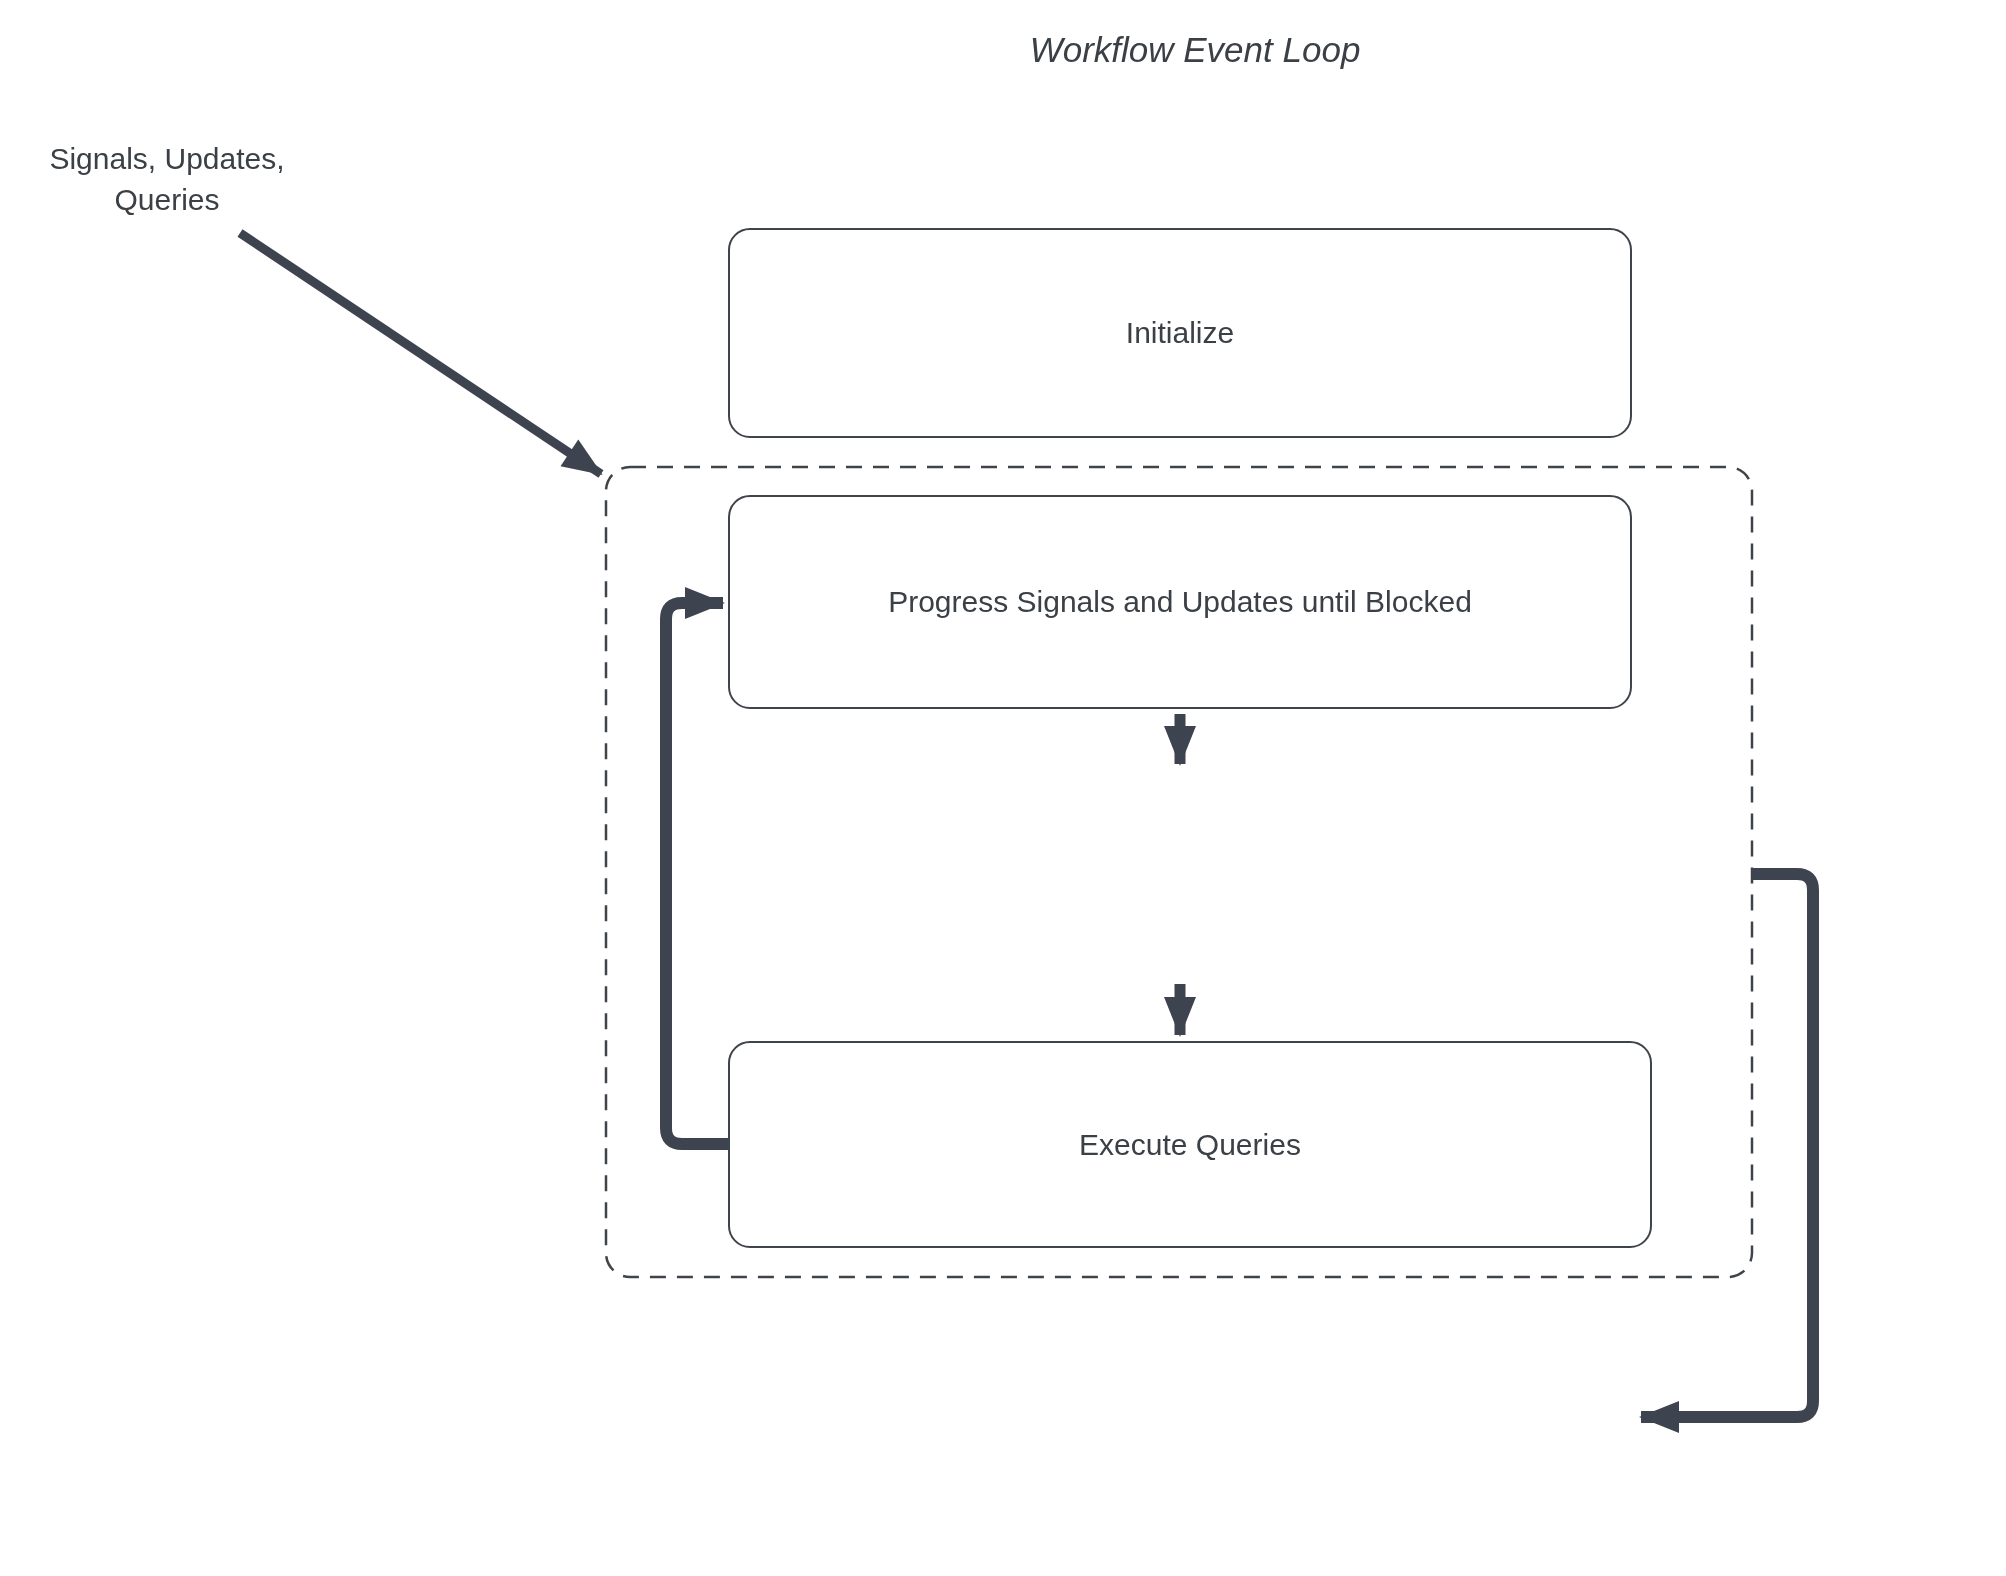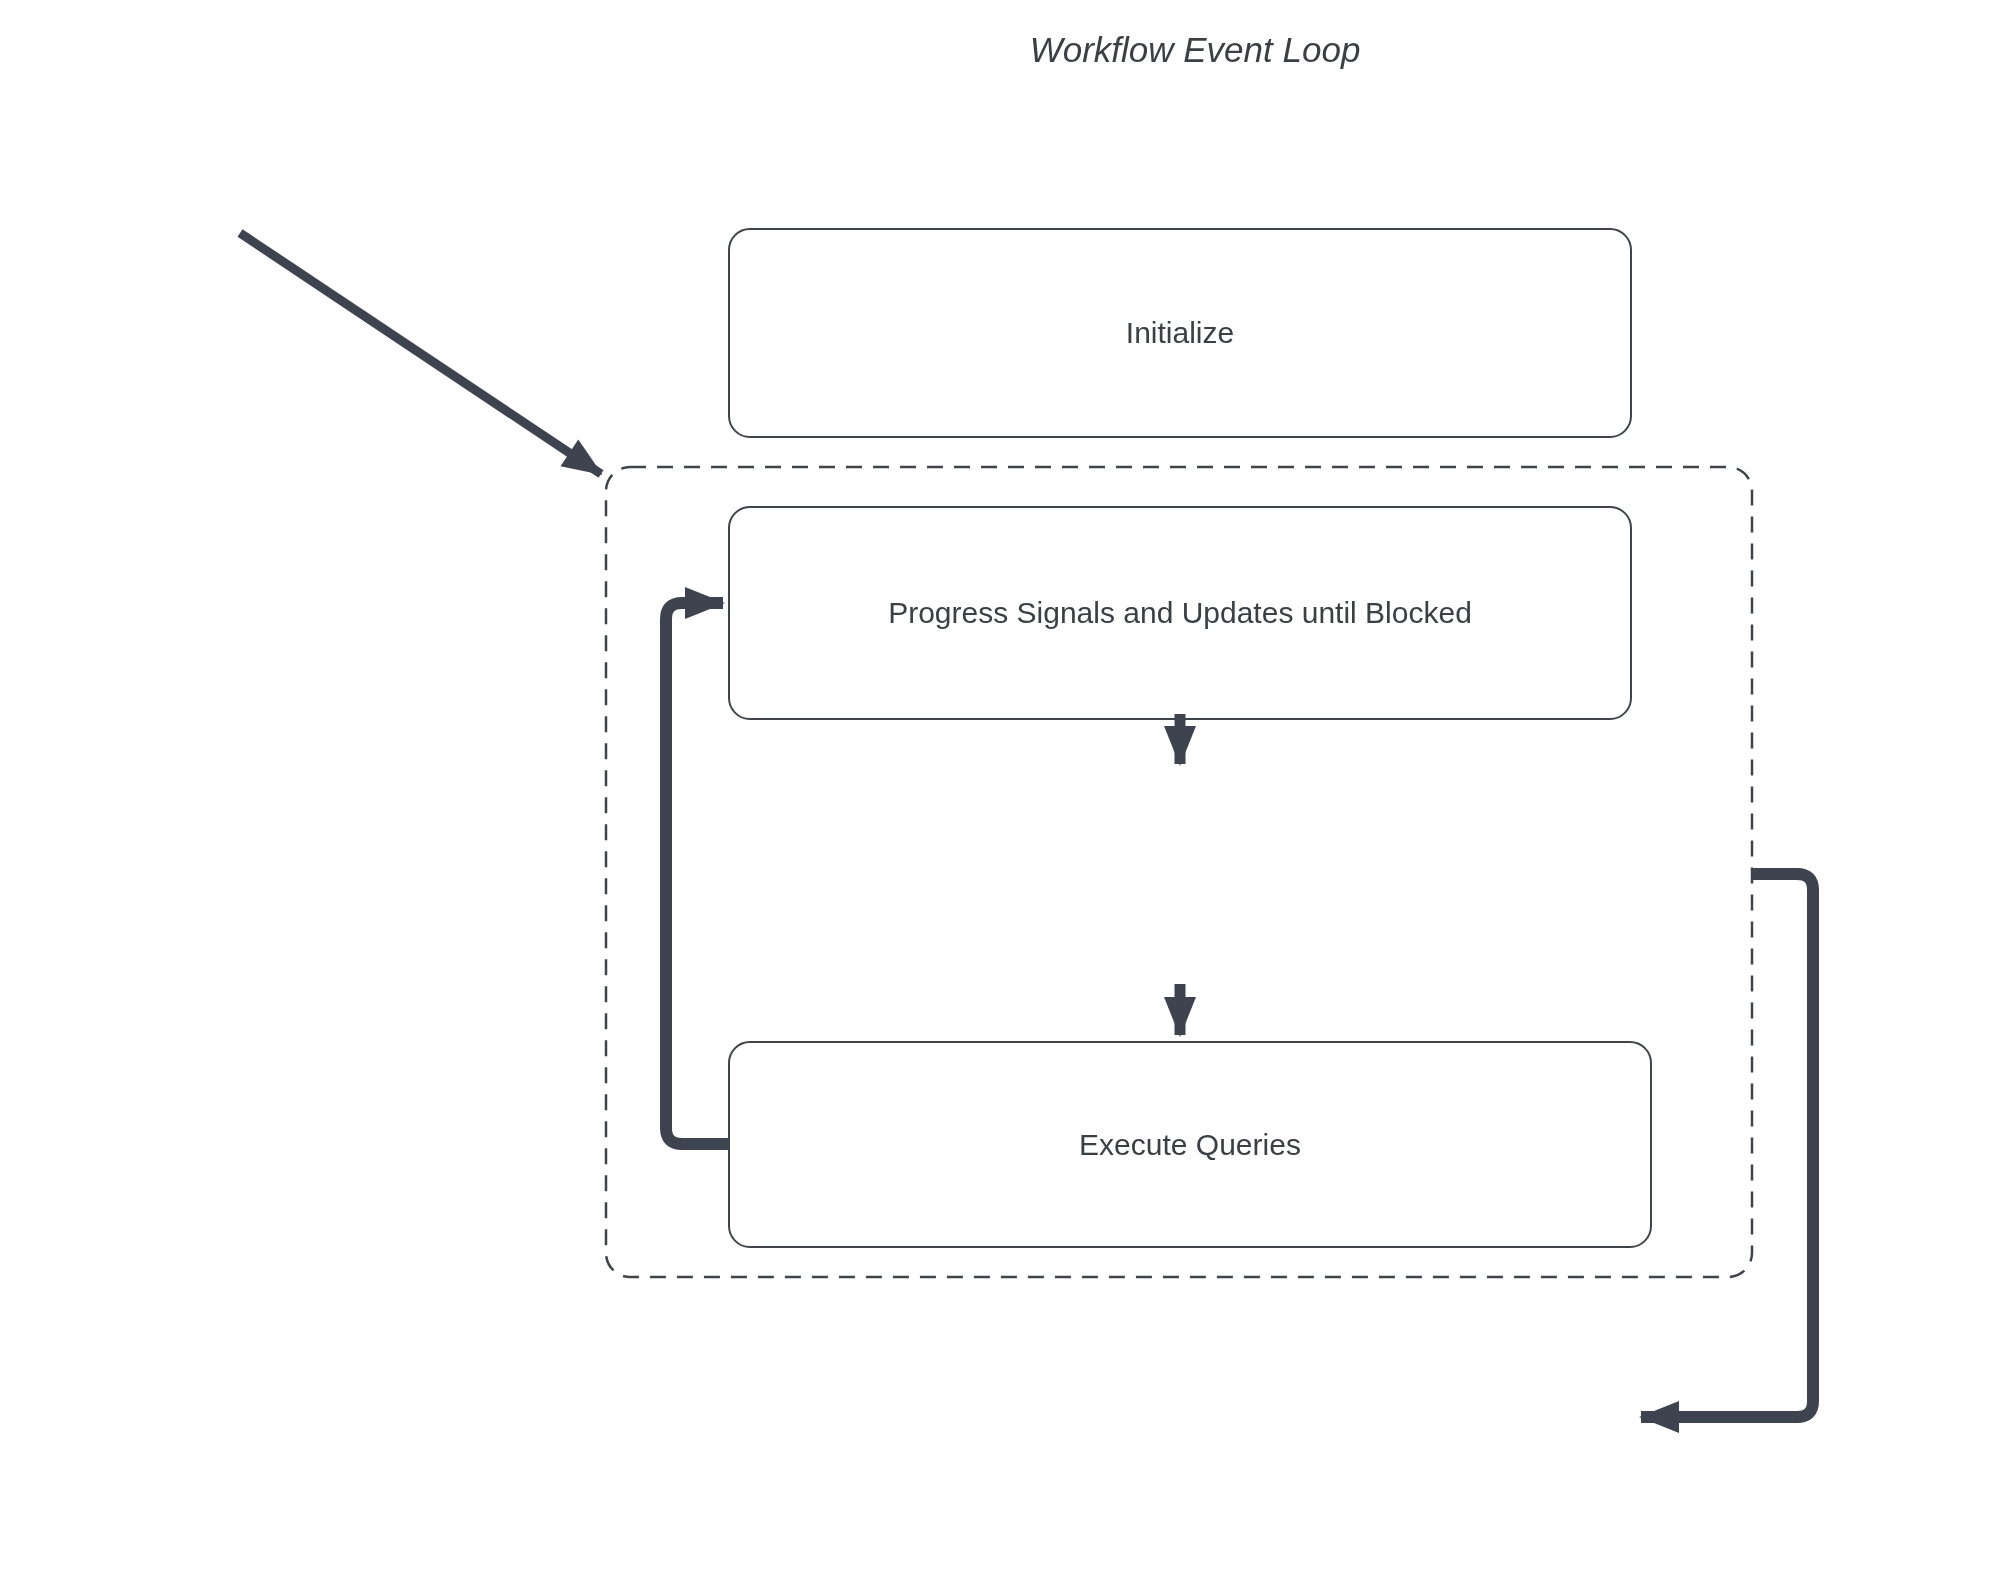--- a/index.html
+++ b/index.html
@@ -46,21 +46,21 @@
     align-items: center;
     justify-content: center;
     text-align: center;
     font-size: 30px;
     color: var(--text, #3a4045);
     z-index: 1;
     padding: 0 16px;
   }
 
   .node-initialize        { left: 728px; top: 228px;  width: 904px; height: 210px; }
-  .node-progress-signals  { left: 728px; top: 506px;  width: 904px; height: 214px; }
+  .node-progress-signals  { left: 728px; top: 495px;  width: 904px; height: 214px; }
   .node-progress-workflow { left: 728px; top: 770px;  width: 904px; height: 210px; }
   .node-execute-queries   { left: 728px; top: 1041px; width: 924px; height: 207px; }
   .node-complete          { left: 728px; top: 1310px; width: 904px; height: 215px; }
 
   .overlay-svg {
     position: absolute;
     left: 0; top: 0;
     width: 2006px;
     height: 1576px;
     z-index: 2;
@@ -84,20 +84,22 @@
     stroke-dasharray: 16 11;
   }
 </style>
 </head>
 <body>
 
 <div class="canvas">
 
   <div class="diagram-title">Workflow Event Loop</div>
 
+  <div class="input-annotation">Signals, Updates,
+Queries</div>
 
   <div class="node node-initialize">
     <span>Initialize</span>
   </div>
 
   <div class="node node-progress-signals">
     <span>Progress Signals and Updates until Blocked</span>
   </div>
 
 

